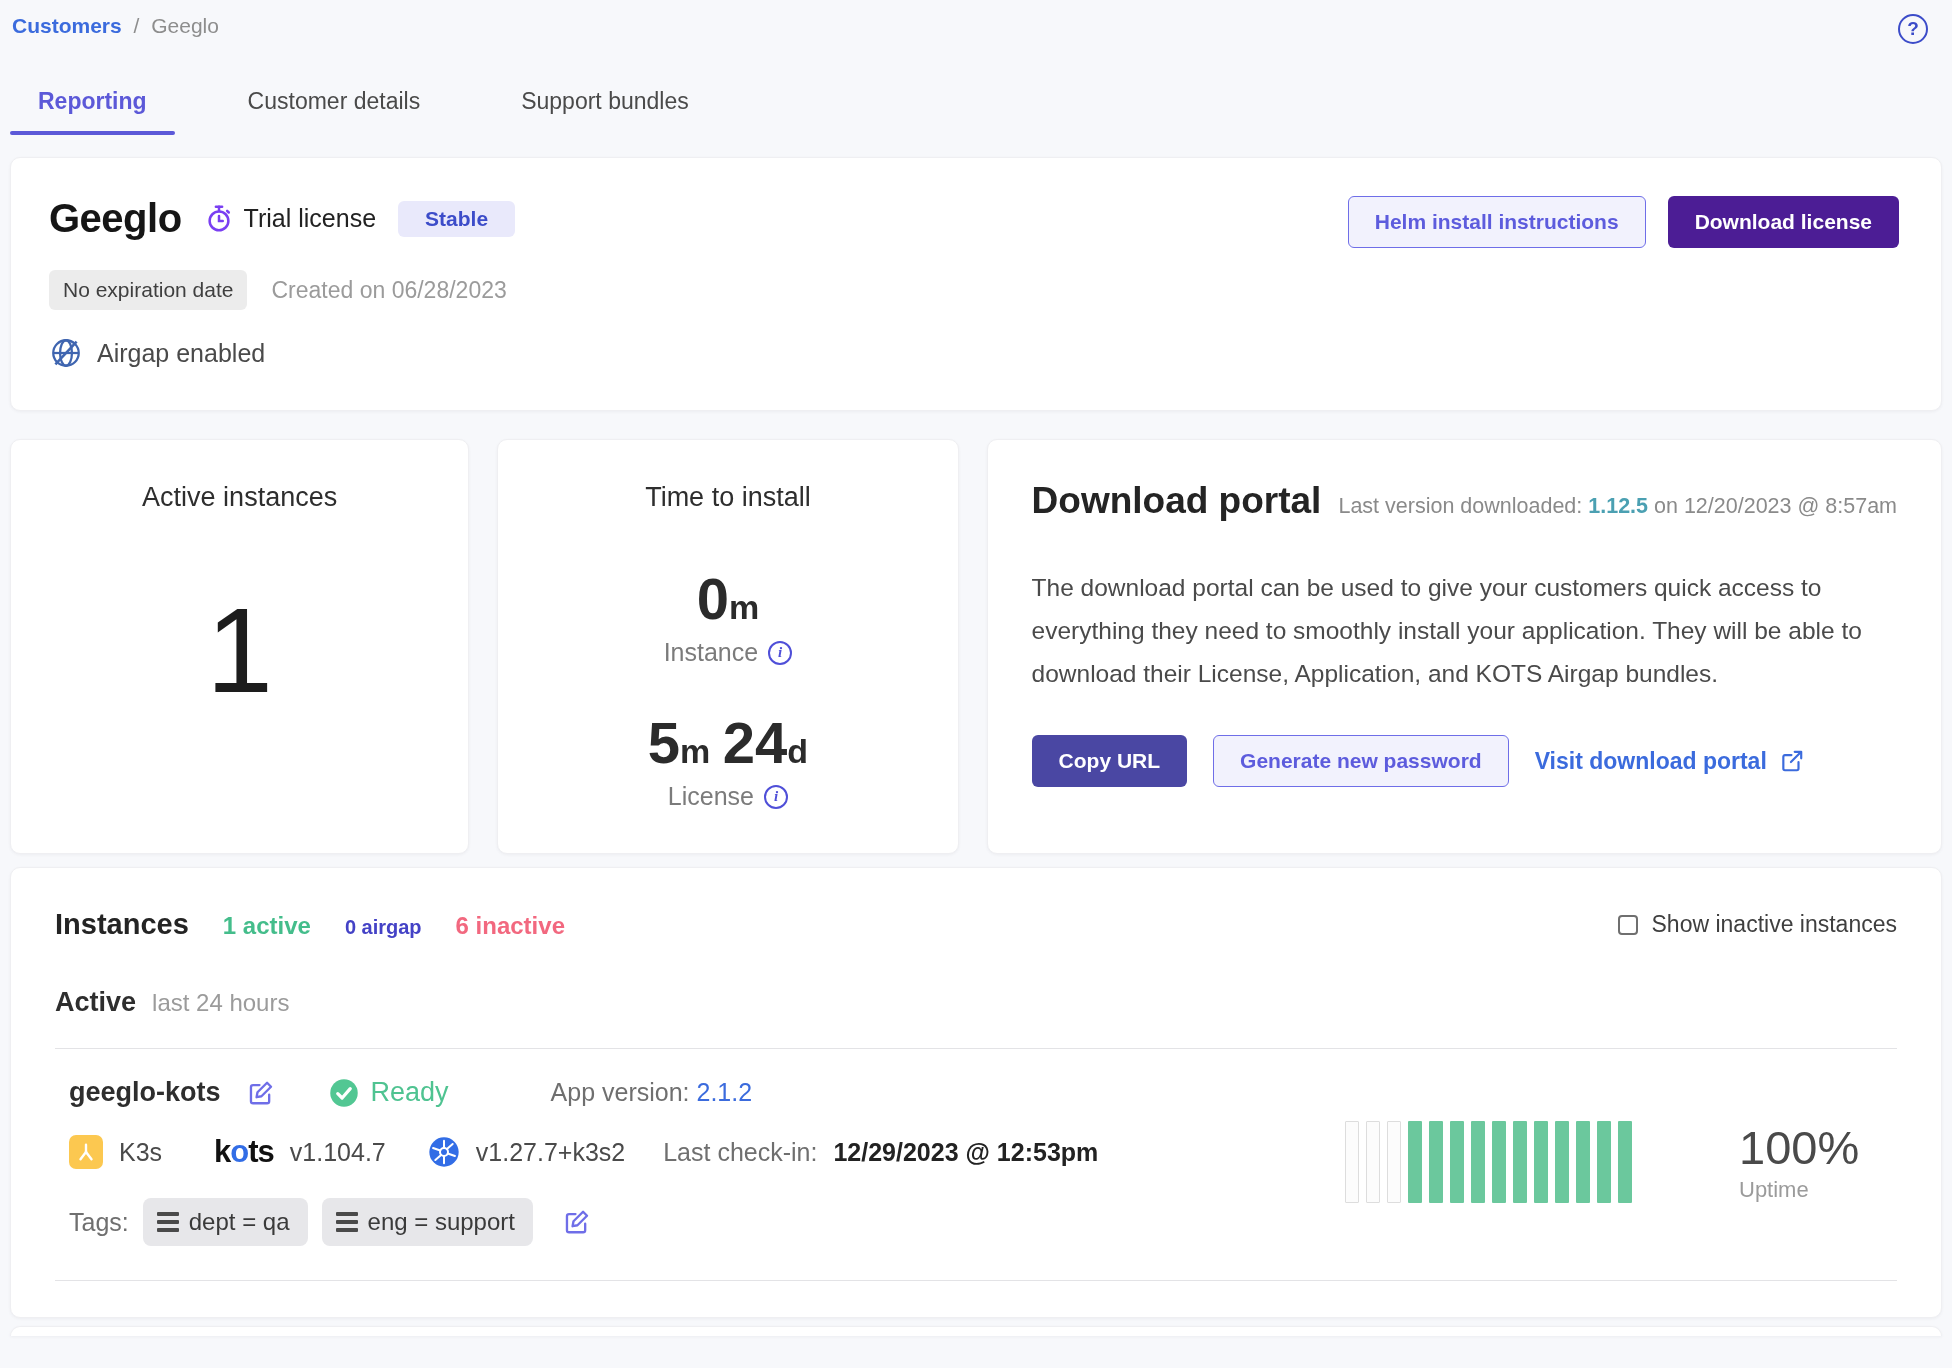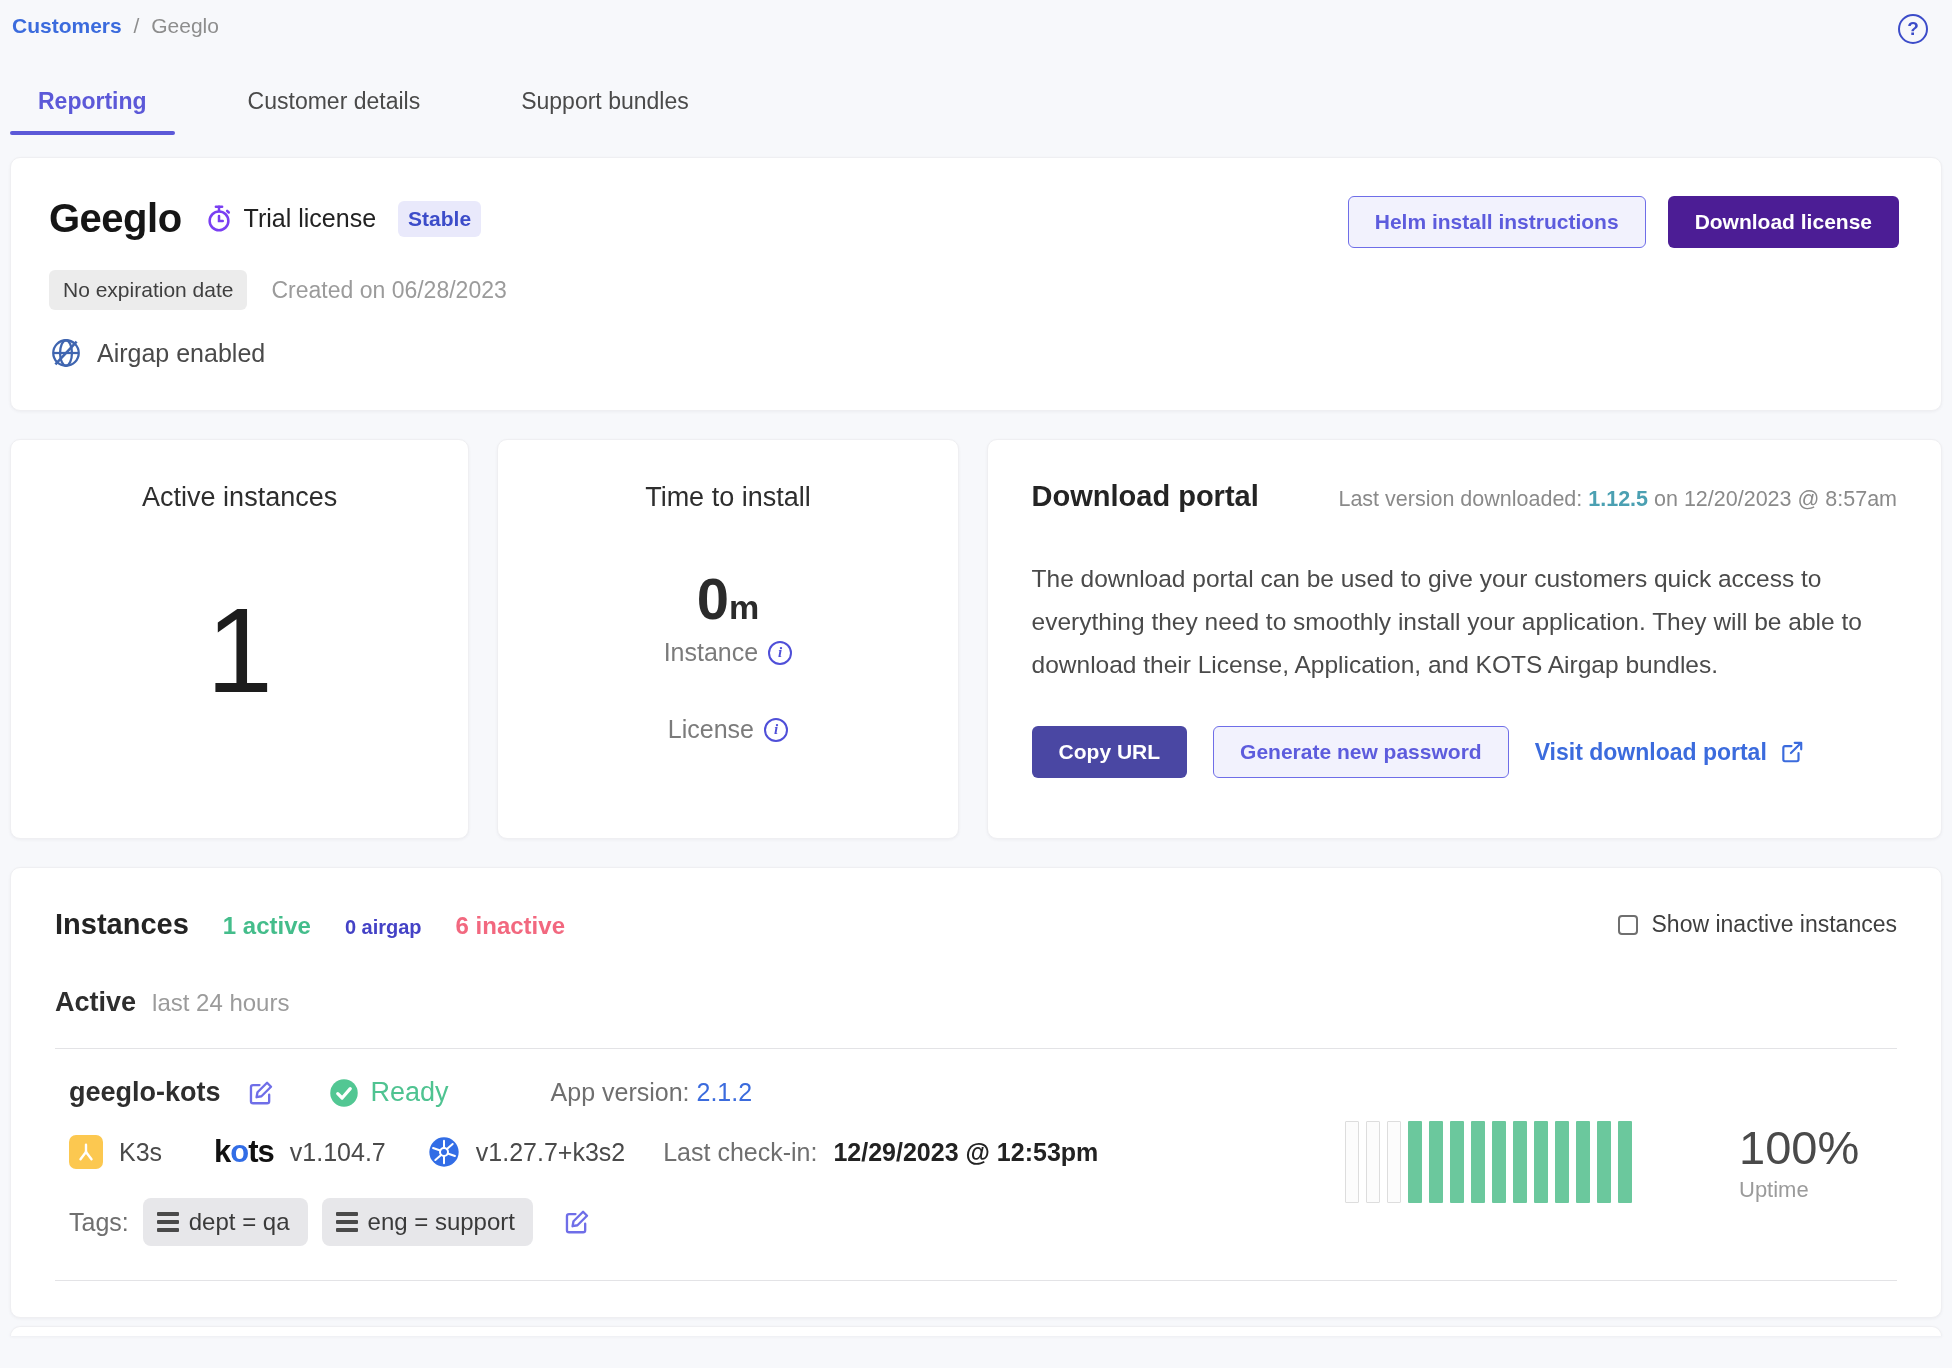--- a/index.html
+++ b/index.html
@@ -39,21 +39,21 @@
   }
 
   
   .license-card { margin-top:22px; padding:38px 42px 40px 38px; }
   .license-top { display:flex; justify-content:space-between; align-items:flex-start; }
   .license-title-group { display:flex; align-items:center; gap:22px; }
   .app-name { font-size:40px; font-weight:800; letter-spacing:-0.5px; color:#161616; }
   .license-type { display:flex; align-items:center; gap:10px; font-size:25px; color:#222; }
   .badge-stable {
     background:#e9e9fb; color:#3c4cc9; font-weight:700; font-size:21px;
-    padding:6px 10px; border-radius:6px;
+    padding:6px 27px; border-radius:6px;
   }
   .license-buttons { display:flex; gap:22px; }
   .btn { font-size:21px; border-radius:6px; padding:13px 26px; cursor:pointer; border:1px solid transparent; font-family:inherit; }
   .btn-outline { background:#f2f2fd; border:1px solid #6f6ee8; color:#5d5cdd; font-weight:700; }
   .btn-primary { background:#4c1d95; color:#ffffff; font-weight:700; }
   .btn-dark { background:#4a47a3; color:#ffffff; font-weight:700; }
 
   .license-mid { display:flex; align-items:center; gap:24px; margin-top:22px; }
   .badge-gray { background:#ececec; color:#3f3f3f; font-size:21px; padding:8px 14px; border-radius:6px; }
   .created-text { color:#9b9b9b; font-size:23px; }
@@ -81,21 +81,21 @@
   .tti-second { margin-top:42px; }
   .info-icon {
     width:24px; height:24px; border:2px solid #4f4fd8; border-radius:50%; color:#4f4fd8;
     font-size:15px; font-weight:700; display:inline-flex; align-items:center; justify-content:center;
     font-family:"Liberation Serif", serif; font-style:italic; cursor:pointer;
   }
 
   
   .dp-card { padding:40px 44px 38px 44px; display:flex; flex-direction:column; align-items:flex-start; }
   .dp-header { display:flex; width:100%; justify-content:space-between; align-items:baseline; }
-  .dp-title { font-size:29px; font-weight:700; color:#242424; }
+  .dp-title { font-size:37px; font-weight:700; color:#242424; }
   .dp-lastversion { font-size:21.5px; color:#8a8a8a; }
   .dp-version-link { color:#4ba0b2; font-weight:700; cursor:pointer; }
   .dp-desc { margin-top:44px; font-size:24.5px; line-height:43px; color:#4a4a4a; max-width:870px; }
   .dp-buttons { display:flex; align-items:center; gap:26px; margin-top:40px; }
   .dp-visit { display:flex; align-items:center; gap:12px; color:#3b6bdd; font-size:23px; font-weight:700; cursor:pointer; }
 
   
   .instances-card { margin-top:28px; padding:40px 44px 0 44px; }
   .inst-header { display:flex; justify-content:space-between; align-items:center; }
   .inst-header-left { display:flex; align-items:baseline; gap:34px; }
@@ -230,20 +230,24 @@
       <div class="tti-block tti-first">
         <div>
           <span class="tti-value">0</span><span class="tti-unit">m</span>
         </div>
         <div class="tti-label">
           <span>Instance</span>
           <span class="info-icon">i</span>
         </div>
       </div>
       <div class="tti-block tti-second">
+        <div>
+          <span class="tti-value">5</span><span class="tti-unit">m</span>
+          <span class="tti-value" style="margin-left:8px;">24</span><span class="tti-unit">d</span>
+        </div>
         <div class="tti-label">
           <span>License</span>
           <span class="info-icon">i</span>
         </div>
       </div>
     </div>
 
     <div class="card dp-card">
       <div class="dp-header">
         <div class="dp-title">Download portal</div>

